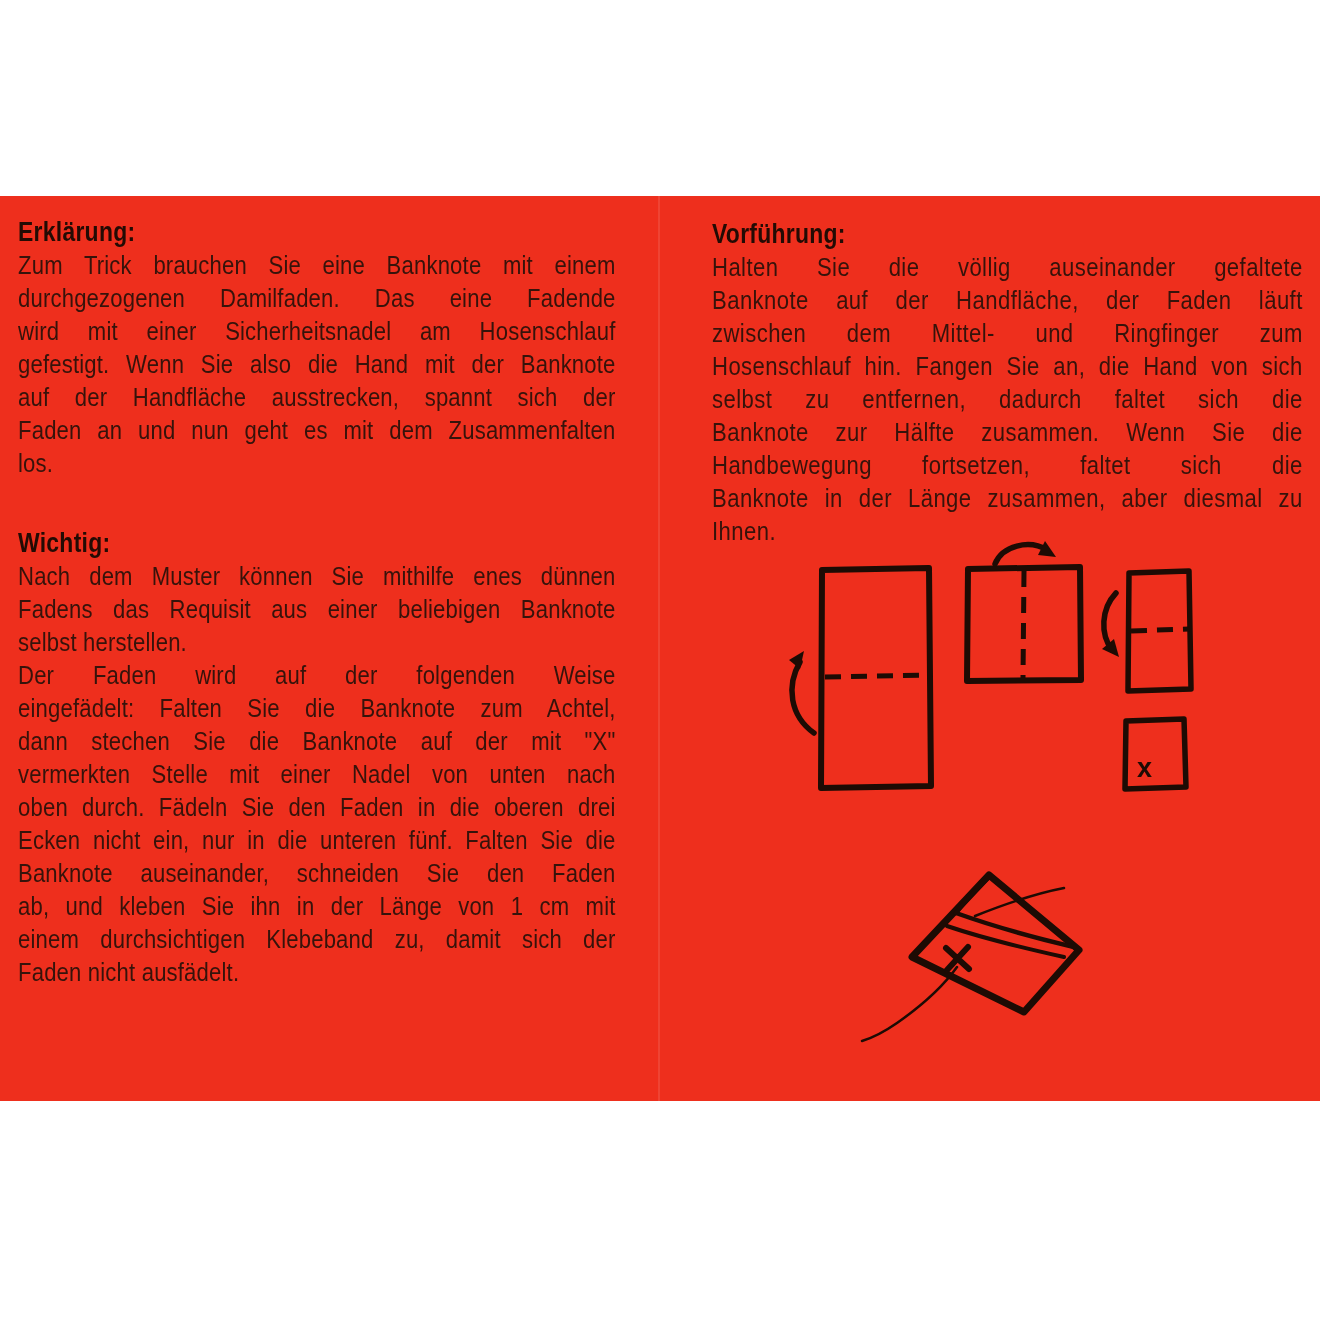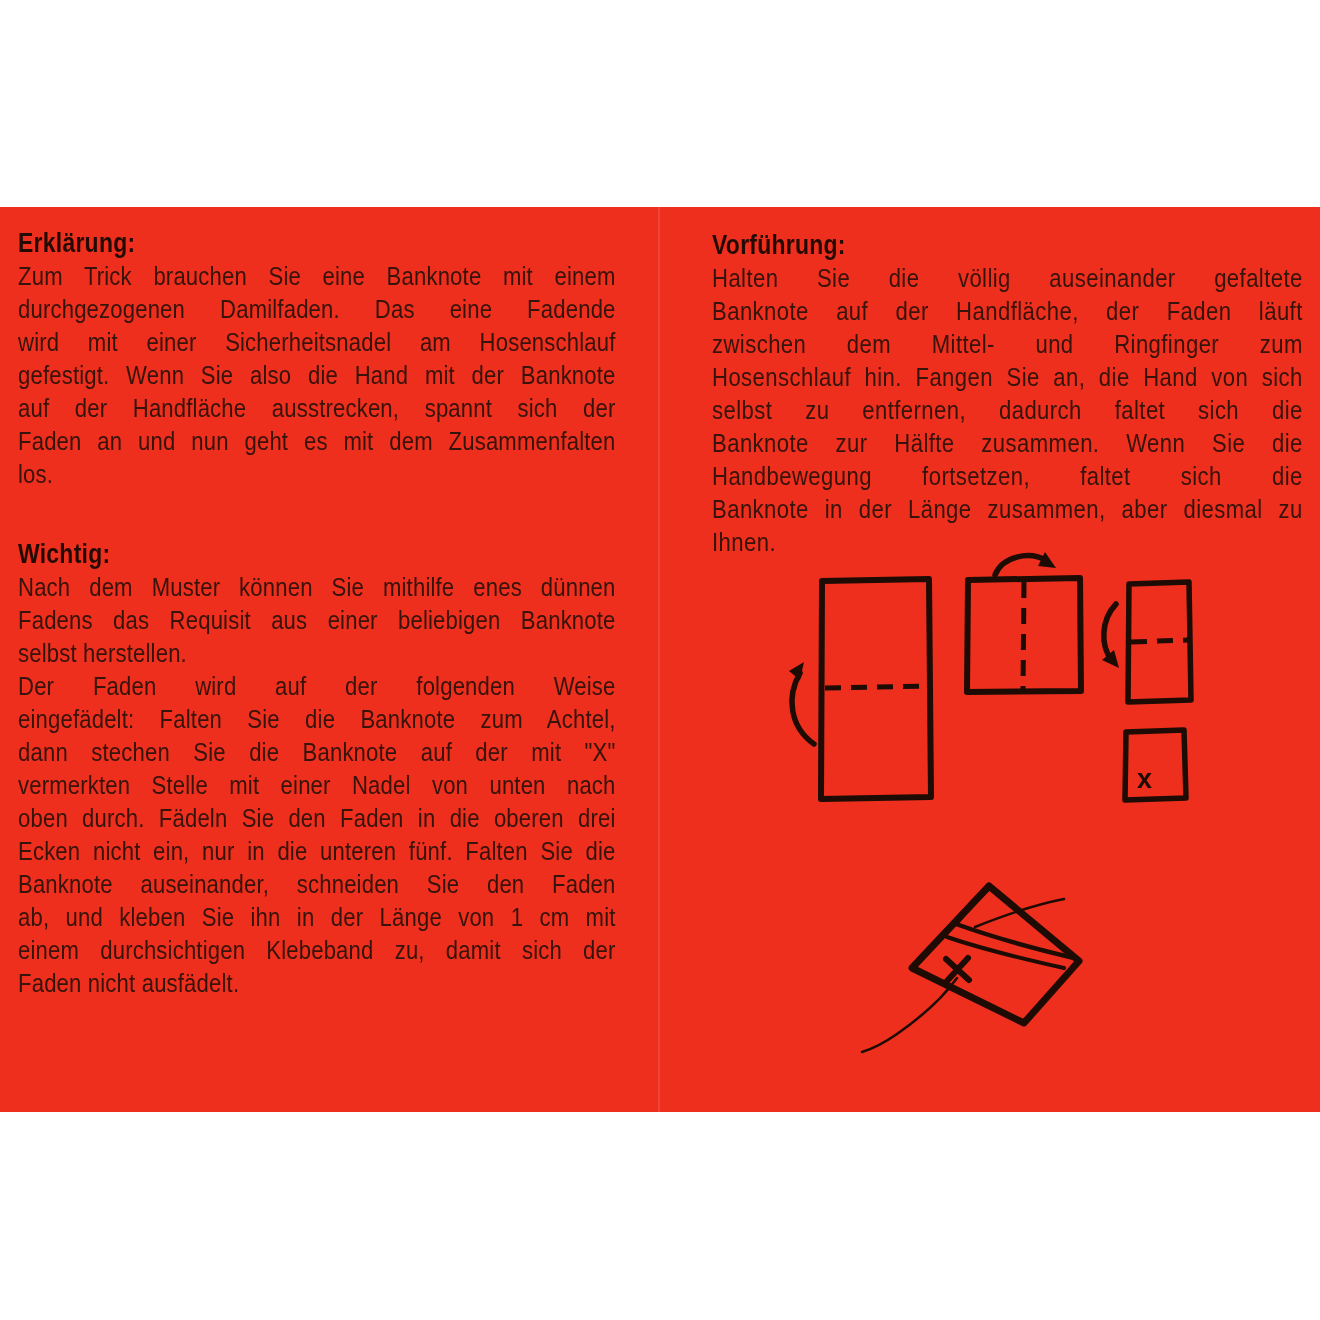--- a/index.html
+++ b/index.html
@@ -5,21 +5,21 @@
   :root{
     --paper:#ee2f1d;
     --ink:#36130b;
     --ink-strong:#230b04;
     --fig:#1d0b04;
     --margin:#ffffff;
   }
   html,body{margin:0;padding:0;}
   body{background:#ffffff;font-family:"Liberation Sans","DejaVu Sans",sans-serif;}
   .screen{position:relative;width:1320px;height:1320px;background:var(--margin);overflow:hidden;}
-  .paper{position:absolute;left:0;top:207px;width:1320px;height:905px;background:var(--paper);}
+  .paper{position:absolute;left:0;top:196px;width:1320px;height:905px;background:var(--paper);}
   .crease{position:absolute;left:658px;top:0;width:2px;height:100%;background:rgba(255,255,255,0.10);}
   .col{position:absolute;transform:scaleX(0.85);transform-origin:left top;}
   .col-left{left:18px;top:19px;width:703px;}
   .col-right{left:712px;top:21px;width:695px;}
   .heading{font-weight:bold;font-size:27px;line-height:34px;color:var(--ink-strong);letter-spacing:0.3px;margin:0;}
   .tline{font-size:26px;line-height:33px;color:var(--ink);text-align:justify;text-align-last:justify;letter-spacing:0.2px;}
   .tline.short{text-align-last:left;}
   .col-right .tline{letter-spacing:0.5px;}
   .section{margin:0;}
   .section+.section{margin-top:46px;}

